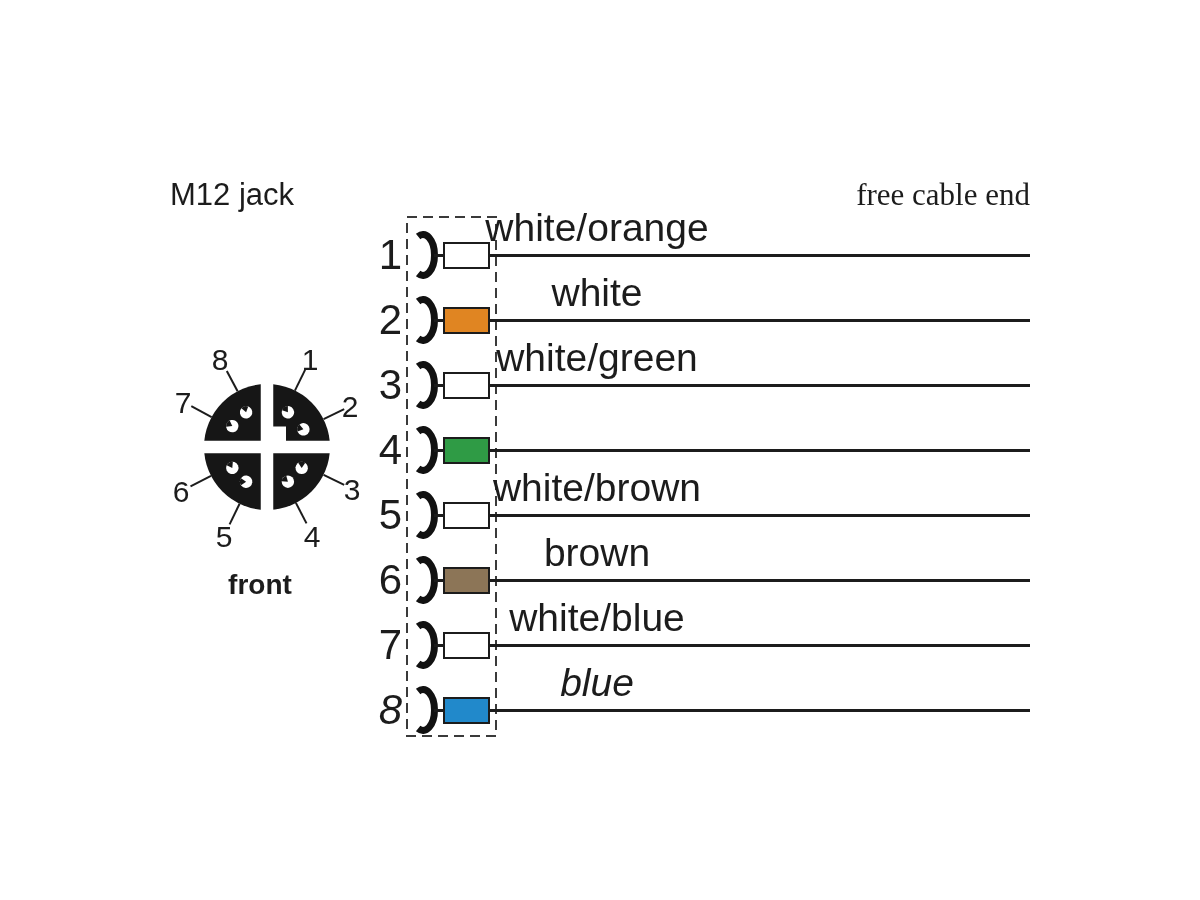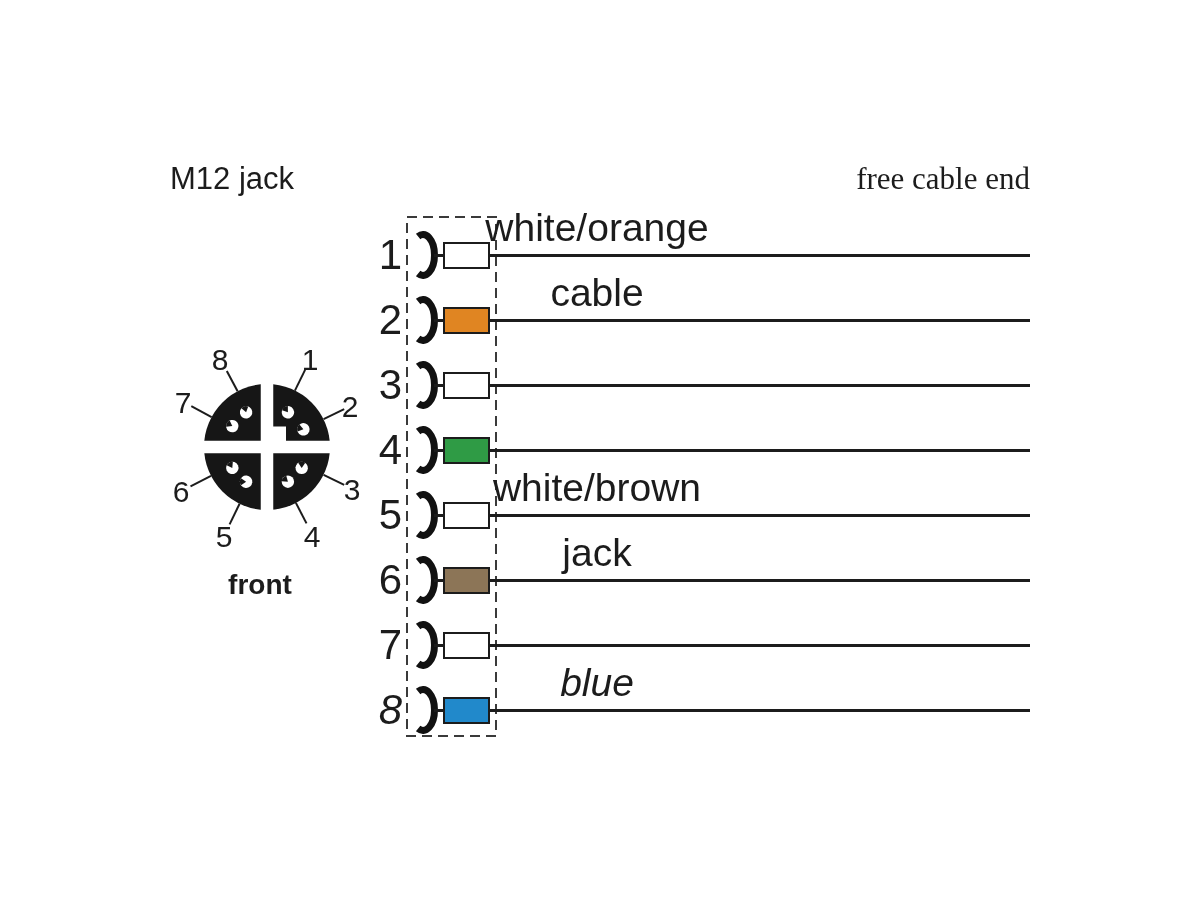--- a/index.html
+++ b/index.html
@@ -1,21 +1,21 @@
 <!DOCTYPE html>
 <html><head>
 <meta charset="utf-8">
 <style>
   html,body{margin:0;padding:0;}
   body{
     width:1200px;height:900px;background:#ffffff;position:relative;
     font-family:"Liberation Sans",sans-serif;color:#1c1c1c;overflow:hidden;
   }
   .abs{position:absolute;}
-  .title{font-size:31px;line-height:34px;white-space:nowrap;}
+  .title{font-size:31px;line-height:34px;white-space:nowrap;margin-top:16px;}
   .title-right{text-align:right;}
   .front-label{font-size:28px;font-weight:bold;text-align:center;line-height:30px;}
   .wire-row{position:absolute;left:0;width:1200px;height:82px;}
   .pin-num{position:absolute;left:348px;top:23px;width:54px;height:44px;
            font-size:42px;line-height:44px;text-align:right;}
   .arc-svg{position:absolute;left:408px;top:21px;}
   .wire-line{position:absolute;left:434px;top:43.5px;width:596px;height:3px;background:#1c1c1c;}
   .color-box{position:absolute;left:443px;top:32px;width:47px;height:27px;
              box-sizing:border-box;border:2.5px solid #1c1c1c;}
   .wire-label{position:absolute;left:447px;top:0;width:300px;height:36px;
@@ -100,30 +100,31 @@
   <div class="wire-label">white/orange</div>
   <div class="pin-num">1</div>
   <svg class="arc-svg" width="32" height="48" viewBox="0 0 32 48">
     <path d="M 10.14 5.51 A 11.5 20.4 0 1 1 10.14 42.49" fill="none" stroke="#111" stroke-width="7"></path>
     </svg>
   <div class="wire-line"></div>
   <div class="color-box" style="background: rgb(255, 255, 255);"></div>
 </div>
 
 <div class="wire-row" style="top:275px;">
-  <div class="wire-label">cable</div>
+  <div class="wire-label">white</div>
   <div class="pin-num">2</div>
   <svg class="arc-svg" width="32" height="48" viewBox="0 0 32 48">
     <path d="M 10.14 5.51 A 11.5 20.4 0 1 1 10.14 42.49" fill="none" stroke="#111" stroke-width="7"></path>
     </svg>
   <div class="wire-line"></div>
   <div class="color-box" style="background: rgb(224, 133, 34);"></div>
 </div>
 
 <div class="wire-row" style="top:340px;">
+  <div class="wire-label">white/green</div>
   <div class="pin-num">3</div>
   <svg class="arc-svg" width="32" height="48" viewBox="0 0 32 48">
     <path d="M 10.14 5.51 A 11.5 20.4 0 1 1 10.14 42.49" fill="none" stroke="#111" stroke-width="7"></path>
     </svg>
   <div class="wire-line"></div>
   <div class="color-box" style="background: rgb(255, 255, 255);"></div>
 </div>
 
 <div class="wire-row" style="top:405px;">
   <div class="pin-num">4</div>
@@ -138,30 +139,31 @@
   <div class="wire-label">white/brown</div>
   <div class="pin-num">5</div>
   <svg class="arc-svg" width="32" height="48" viewBox="0 0 32 48">
     <path d="M 10.14 5.51 A 11.5 20.4 0 1 1 10.14 42.49" fill="none" stroke="#111" stroke-width="7"></path>
     </svg>
   <div class="wire-line"></div>
   <div class="color-box" style="background: rgb(255, 255, 255);"></div>
 </div>
 
 <div class="wire-row" style="top:535px;">
-  <div class="wire-label">jack</div>
+  <div class="wire-label">brown</div>
   <div class="pin-num">6</div>
   <svg class="arc-svg" width="32" height="48" viewBox="0 0 32 48">
     <path d="M 10.14 5.51 A 11.5 20.4 0 1 1 10.14 42.49" fill="none" stroke="#111" stroke-width="7"></path>
     </svg>
   <div class="wire-line"></div>
   <div class="color-box" style="background: rgb(140, 117, 87);"></div>
 </div>
 
 <div class="wire-row" style="top:600px;">
+  <div class="wire-label">white/blue</div>
   <div class="pin-num">7</div>
   <svg class="arc-svg" width="32" height="48" viewBox="0 0 32 48">
     <path d="M 10.14 5.51 A 11.5 20.4 0 1 1 10.14 42.49" fill="none" stroke="#111" stroke-width="7"></path>
     </svg>
   <div class="wire-line"></div>
   <div class="color-box" style="background: rgb(255, 255, 255);"></div>
 </div>
 
 <div class="wire-row" style="top:665px;font-style:italic;">
   <div class="wire-label">blue</div>

